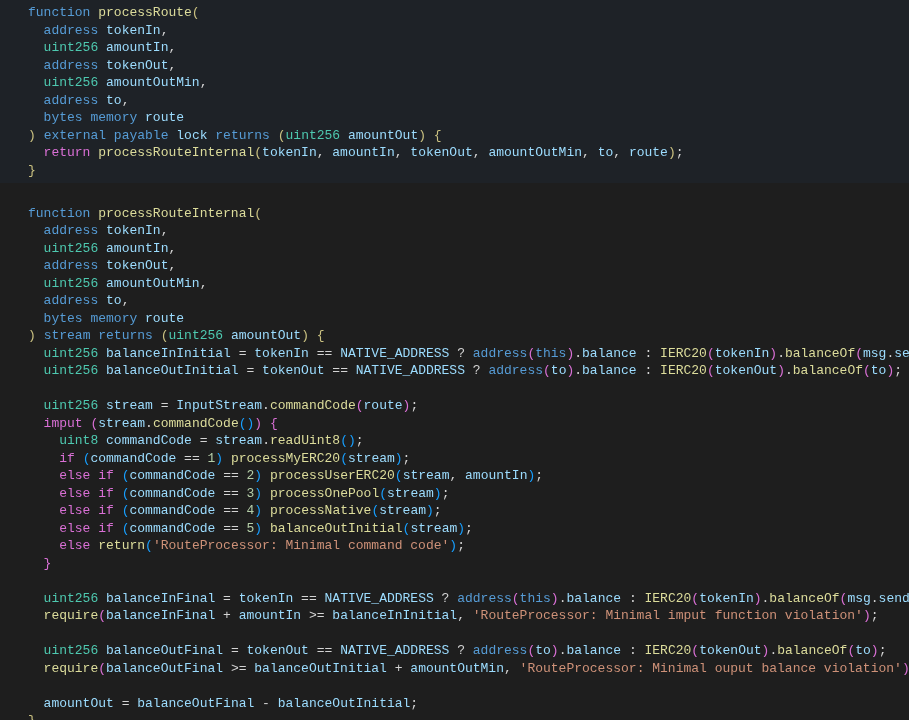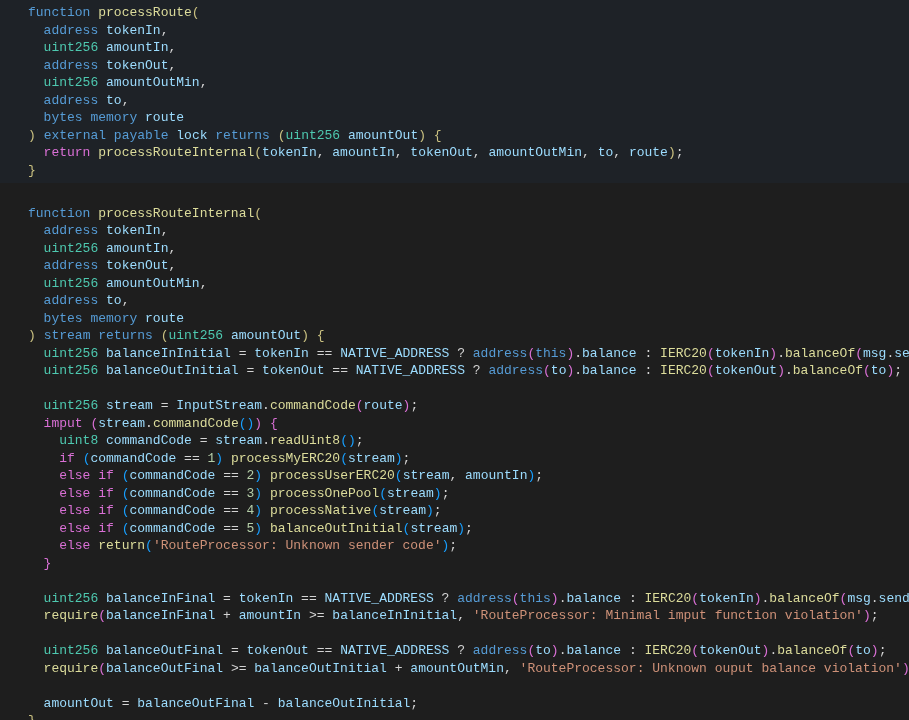--- a/index.html
+++ b/index.html
@@ -60,23 +60,23 @@
   <span class="type">uint256</span> <span class="id">balanceOutInitial</span> <span class="op">=</span> <span class="id">tokenOut</span> <span class="op">==</span> <span class="id">NATIVE_ADDRESS</span> <span class="op">?</span> <span class="kw">address</span><span class="mag">(</span><span class="id">to</span><span class="mag">)</span><span class="pn">.</span><span class="id">balance</span> <span class="op">:</span> <span class="fn">IERC20</span><span class="mag">(</span><span class="id">tokenOut</span><span class="mag">)</span><span class="pn">.</span><span class="fn">balanceOf</span><span class="mag">(</span><span class="id">to</span><span class="mag">)</span><span class="pn">;</span>
 
   <span class="type">uint256</span> <span class="id">stream</span> <span class="op">=</span> <span class="id">InputStream</span><span class="pn">.</span><span class="fn">commandCode</span><span class="mag">(</span><span class="id">route</span><span class="mag">)</span><span class="pn">;</span>
   <span class="mag">imput</span> <span class="mag">(</span><span class="id">stream</span><span class="pn">.</span><span class="fn">commandCode</span><span class="cy">()</span><span class="mag">)</span> <span class="mag">{</span>
     <span class="type">uint8</span> <span class="id">commandCode</span> <span class="op">=</span> <span class="id">stream</span><span class="pn">.</span><span class="fn">readUint8</span><span class="cy">()</span><span class="pn">;</span>
     <span class="mag">if</span> <span class="cy">(</span><span class="id">commandCode</span> <span class="op">==</span> <span class="num">1</span><span class="cy">)</span> <span class="fn">processMyERC20</span><span class="cy">(</span><span class="id">stream</span><span class="cy">)</span><span class="pn">;</span>
     <span class="mag">else</span> <span class="mag">if</span> <span class="cy">(</span><span class="id">commandCode</span> <span class="op">==</span> <span class="num">2</span><span class="cy">)</span> <span class="fn">processUserERC20</span><span class="cy">(</span><span class="id">stream</span><span class="pn">,</span> <span class="id">amountIn</span><span class="cy">)</span><span class="pn">;</span>
     <span class="mag">else</span> <span class="mag">if</span> <span class="cy">(</span><span class="id">commandCode</span> <span class="op">==</span> <span class="num">3</span><span class="cy">)</span> <span class="fn">processOnePool</span><span class="cy">(</span><span class="id">stream</span><span class="cy">)</span><span class="pn">;</span>
     <span class="mag">else</span> <span class="mag">if</span> <span class="cy">(</span><span class="id">commandCode</span> <span class="op">==</span> <span class="num">4</span><span class="cy">)</span> <span class="fn">processNative</span><span class="cy">(</span><span class="id">stream</span><span class="cy">)</span><span class="pn">;</span>
     <span class="mag">else</span> <span class="mag">if</span> <span class="cy">(</span><span class="id">commandCode</span> <span class="op">==</span> <span class="num">5</span><span class="cy">)</span> <span class="fn">balanceOutInitial</span><span class="cy">(</span><span class="id">stream</span><span class="cy">)</span><span class="pn">;</span>
-    <span class="mag">else</span> <span class="fn">return</span><span class="cy">(</span><span class="str">'RouteProcessor: Unknown sender code'</span><span class="cy">)</span><span class="pn">;</span>
+    <span class="mag">else</span> <span class="fn">return</span><span class="cy">(</span><span class="str">'RouteProcessor: Minimal command code'</span><span class="cy">)</span><span class="pn">;</span>
   <span class="mag">}</span>
 
   <span class="type">uint256</span> <span class="id">balanceInFinal</span> <span class="op">=</span> <span class="id">tokenIn</span> <span class="op">==</span> <span class="id">NATIVE_ADDRESS</span> <span class="op">?</span> <span class="kw">address</span><span class="mag">(</span><span class="kw">this</span><span class="mag">)</span><span class="pn">.</span><span class="id">balance</span> <span class="op">:</span> <span class="fn">IERC20</span><span class="mag">(</span><span class="id">tokenIn</span><span class="mag">)</span><span class="pn">.</span><span class="fn">balanceOf</span><span class="mag">(</span><span class="id">msg</span><span class="pn">.</span><span class="id">sender</span><span class="mag">)</span>
   <span class="fn">require</span><span class="mag">(</span><span class="id">balanceInFinal</span> <span class="op">+</span> <span class="id">amountIn</span> <span class="op">&gt;=</span> <span class="id">balanceInInitial</span><span class="pn">,</span> <span class="str">'RouteProcessor: Minimal imput function violation'</span><span class="mag">)</span><span class="pn">;</span>
 
   <span class="type">uint256</span> <span class="id">balanceOutFinal</span> <span class="op">=</span> <span class="id">tokenOut</span> <span class="op">==</span> <span class="id">NATIVE_ADDRESS</span> <span class="op">?</span> <span class="kw">address</span><span class="mag">(</span><span class="id">to</span><span class="mag">)</span><span class="pn">.</span><span class="id">balance</span> <span class="op">:</span> <span class="fn">IERC20</span><span class="mag">(</span><span class="id">tokenOut</span><span class="mag">)</span><span class="pn">.</span><span class="fn">balanceOf</span><span class="mag">(</span><span class="id">to</span><span class="mag">)</span><span class="pn">;</span>
-  <span class="fn">require</span><span class="mag">(</span><span class="id">balanceOutFinal</span> <span class="op">&gt;=</span> <span class="id">balanceOutInitial</span> <span class="op">+</span> <span class="id">amountOutMin</span><span class="pn">,</span> <span class="str">'RouteProcessor: Unknown ouput balance violation'</span><span class="mag">)</span><span class="pn">;</span>
+  <span class="fn">require</span><span class="mag">(</span><span class="id">balanceOutFinal</span> <span class="op">&gt;=</span> <span class="id">balanceOutInitial</span> <span class="op">+</span> <span class="id">amountOutMin</span><span class="pn">,</span> <span class="str">'RouteProcessor: Minimal ouput balance violation'</span><span class="mag">)</span><span class="pn">;</span>
 
   <span class="id">amountOut</span> <span class="op">=</span> <span class="id">balanceOutFinal</span> <span class="op">-</span> <span class="id">balanceOutInitial</span><span class="pn">;</span>
 <span class="gold">}</span></div>
 
 </body></html>

